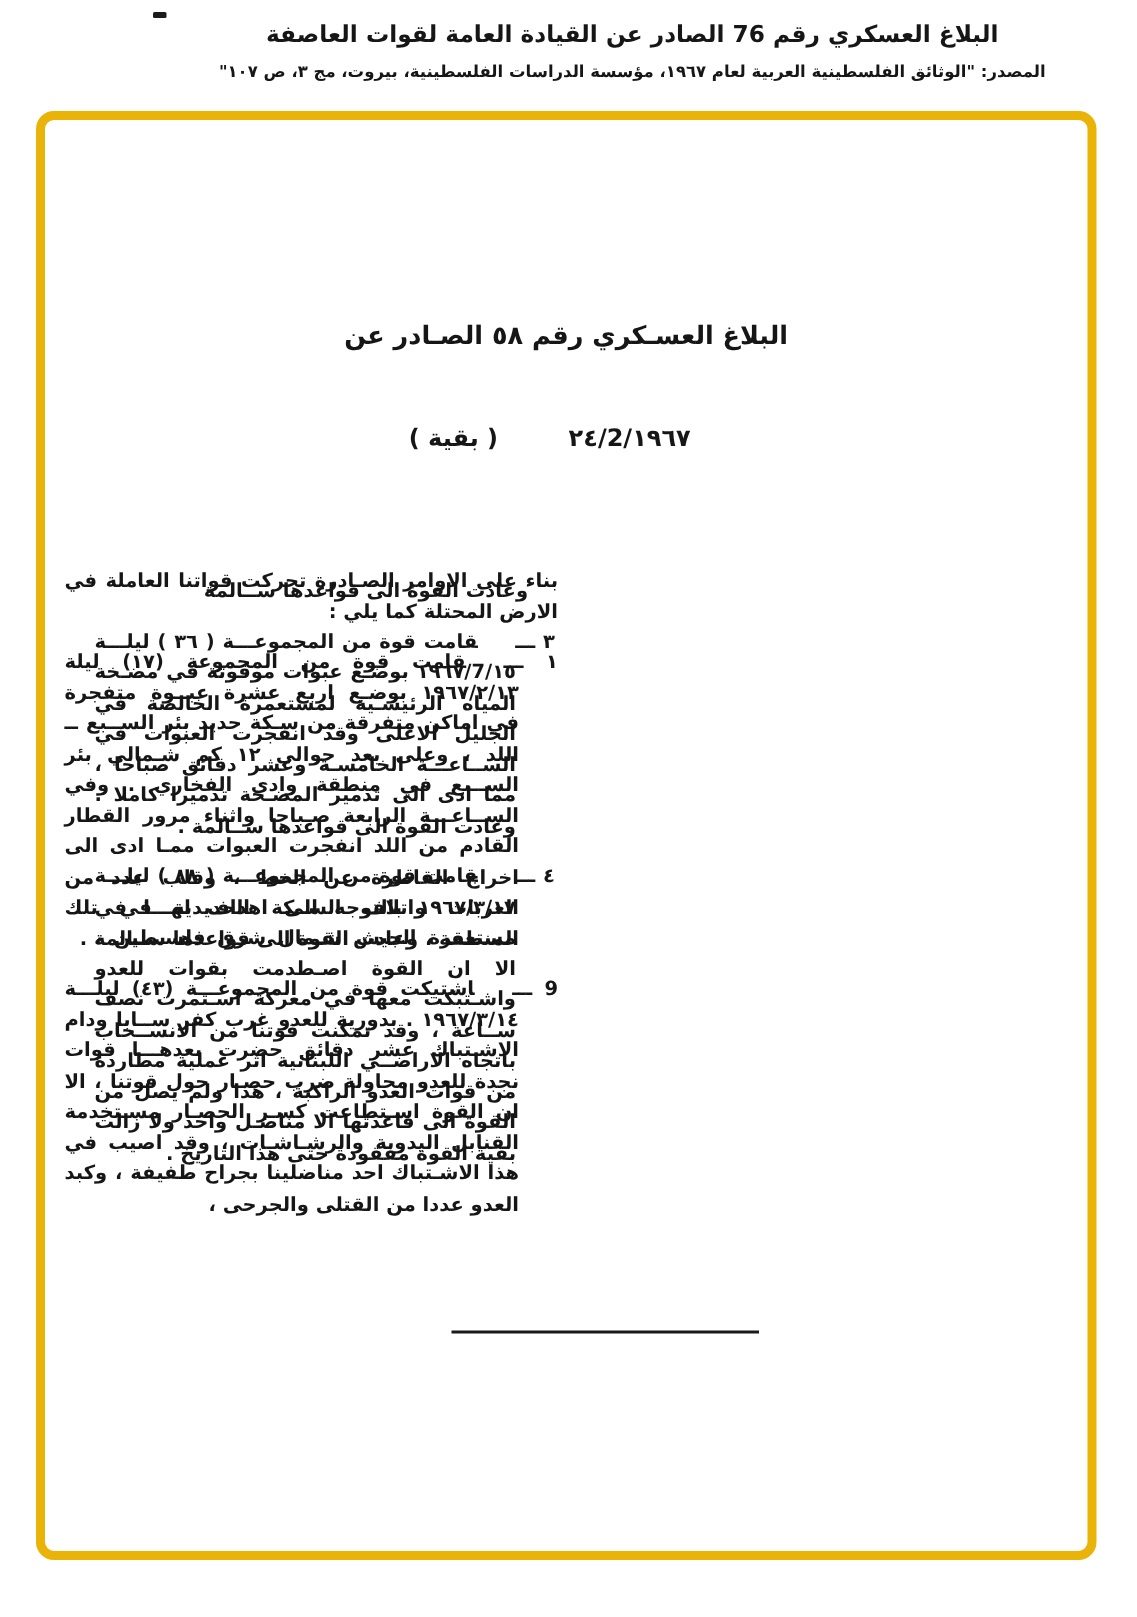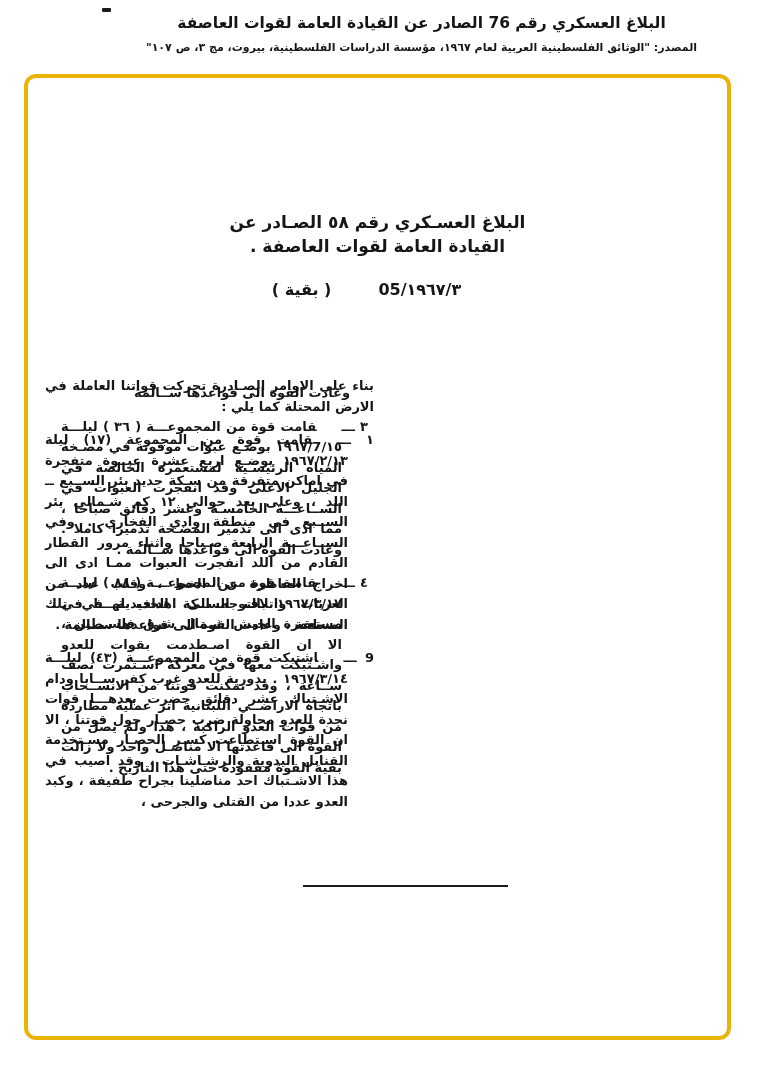--- a/index.html
+++ b/index.html
@@ -14,21 +14,21 @@
   }
   .header { position: absolute; left: 90px; right: 5px; top: 14px; text-align: center; }
   .header-title { font-size: 15.5px; font-weight: 700; letter-spacing: 0; }
   .header-source { margin-top: 9px; font-size: 11px; font-weight: 700; }
   .artifact {
     position: absolute; left: 102px; top: 8px; width: 9px; height: 4px;
     background: #1b1b1b; border-radius: 1px;
   }
   .green-frame {
     position: absolute; left: 24px; top: 74px; width: 707px; height: 966px;
-    border: 4px solid #eab308; border-radius: 12px; background: #ffffff;
+    border: 6px solid #eab308; border-radius: 12px; background: #ffffff;
   }
   .doc-title {
     position: absolute; left: 0; right: 0; top: 132px;
     text-align: center; font-size: 17px; font-weight: 700; line-height: 24px;
   }
   .date-row {
     position: absolute; left: 0; right: 22px; top: 202px;
     display: flex; justify-content: center; gap: 47px;
     font-size: 16px; font-weight: 700;
   }
@@ -55,25 +55,24 @@
   <div class="header-title">البلاغ العسكري رقم 76 الصادر عن القيادة العامة لقوات العاصفة</div>
   <div class="header-source">المصدر: "الوثائق الفلسطينية العربية لعام ١٩٦٧، مؤسسة الدراسات الفلسطينية، بيروت، مج ٣، ص ١٠٧"</div>
 </div>
 
 <div class="artifact"></div>
 
 <div class="green-frame">
 
   <div class="doc-title">
     <div>البلاغ العسـكري رقم ٥٨ الصـادر عن</div>
-    <div>القيادة العامة لقوات العاصفة .</div>
   </div>
 
   <div class="date-row">
-    <span>١٩٦٧/٣/05</span>
+    <span>١٩٦٧/2/٢٤</span>
     <span>( بقية )</span>
   </div>
 
   <div class="col col-right">
     <p class="intro">بناء على الاوامر الصـادرة تحركت قواتنا العاملة في الارض المحتلة كما يلي :</p>
     <p class="item">
       <span class="num">١ ـــ</span><span>قامت قوة من المجموعة (١٧) ليلة ١٩٦٧/٢/١٣ بوضـع اربع عشرة عبــوة متفجرة في اماكن متفرقة من سـكة حديد بئر الســبع ــ اللد ، وعلى بعد حوالي ١٢ كم شـمالي بئر الســبع في منطقة وادي الفخاري . وفي الســاعـــة الرابعة صـباحا واثناء مرور القطار القادم من اللد انفجرت العبوات ممـا ادى الى اخراج القاطرة عن الخط ، وقلب عدد من العربات واتلاف الســكة الحديدية في تلك المنطقة ، وعادت القوة الى قواعدها ســالمة .</span>
     </p>
     <p class="item">
       <span class="num">9 ـــ</span><span>اشتبكت قوة من المجموعـــة (٤٣) ليلـــة ١٩٦٧/٣/١٤ . بدورية للعدو غرب كفر ســابا ودام الاشـتباك عشر دقائق حضرت بعدهـــا قوات نجدة للعدو محاولة ضرب حصـار حول قوتنا ، الا ان القوة اسـتطاعت كسـر الحصـار مسـتخدمة القنابل اليدوية والرشـاشـات ، وقد اصيب في هذا الاشـتباك احد مناضلينا بجراح طفيفة ، وكبد العدو عددا من القتلى والجرحى ،</span>

